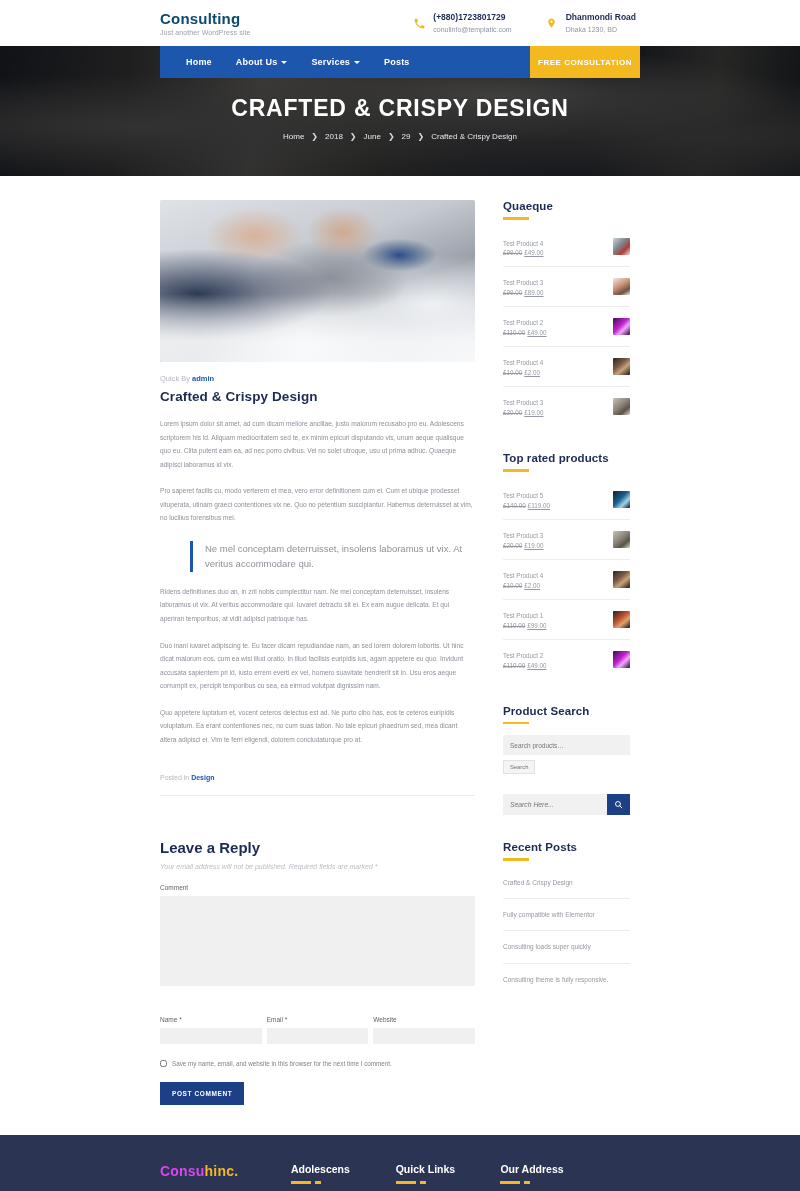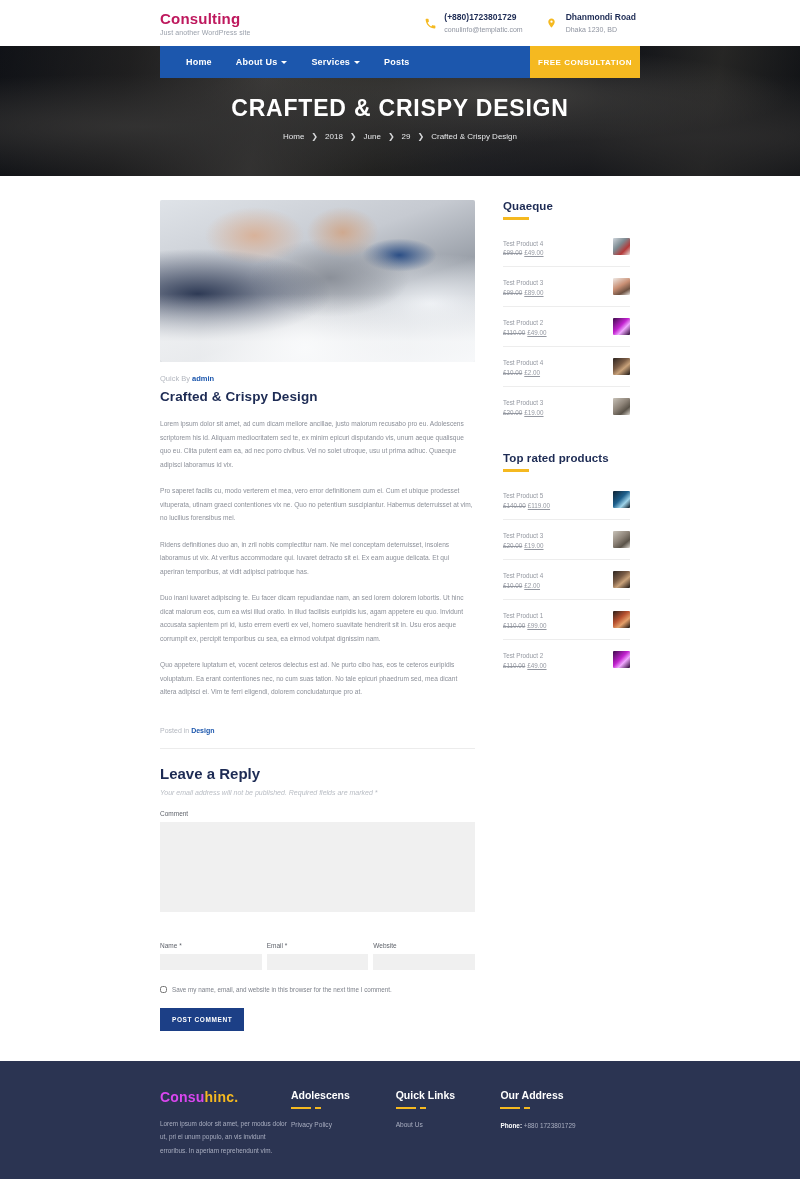--- a/index.html
+++ b/index.html
@@ -14,25 +14,25 @@
   
   .topbar {
     height: 46px;
     background: #ffffff;
     display: flex;
     align-items: center;
     padding: 0 160px 0 160px;
   }
   .brand-block { flex: 0 0 auto; }
   .brand-title {
-    font-size: 15px; font-weight: bold; color: #be185d; letter-spacing: .2px;
+    font-size: 15px; font-weight: bold; color: #0c4a6e; letter-spacing: .2px;
     line-height: 16px;
   }
   .brand-tag { font-size: 7px; color: #9aa0ab; margin-top: 2px; letter-spacing: .1px; }
-  .topinfo { display: flex; gap: 22px; margin-left: auto; padding-right: 4px; justify-content: center; }
+  .topinfo { display: flex; gap: 33px; margin-left: auto; padding-right: 4px; justify-content: center; }
   .info-item { display: flex; align-items: center; gap: 7px; }
   .info-ico { width: 14px; height: 16px; color: #f5b920; flex: 0 0 auto;
               display: flex; align-items: center; justify-content: center; }
   .info-ico svg { display: block; }
   .info-txt { line-height: 1.35; }
   .info-l1 { font-size: 8.5px; font-weight: bold; color: #1d2b54; }
   .info-l2 { font-size: 7px; color: #8f94a0; margin-top: 2px; }
 
   
   .navwrap { position: relative; height: 32px; padding: 0 160px; z-index: 5; }
@@ -125,21 +125,21 @@
     margin: 16px 0 2px 30px; padding-left: 12px; border-left: 3px solid #1c57ad;
     font-size: 9.5px; line-height: 1.65; color: #8d919a;
   }
   .posted-in {
     font-size: 7px; color: #b3b7bf; margin-top: 28px; padding-bottom: 14px;
     border-bottom: 1px solid #ececec;
   }
   .posted-in b { color: #1c57ad; font-weight: bold; }
 
   
-  .reply-title { font-size: 15px; font-weight: bold; color: #1d2b54; margin-top: 16px; }
+  .reply-title { font-size: 15px; font-weight: bold; color: #1d2b54; margin-top: 43px; }
   .reply-note { font-size: 7px; color: #b9bdc4; font-style: italic; margin-top: 7px; }
   .field-label { font-size: 6.5px; color: #5f636b; margin-top: 14px; display: block; font-weight: 500; }
   textarea.cm {
     width: 100%; height: 90px; background: #f0f0f0; border: none; margin-top: 5px;
     resize: none; outline: none; font-family: "Liberation Sans", sans-serif; font-size: 8px;
   }
   .row3 { display: flex; gap: 5px; margin-top: 12px; }
   .f3 { flex: 1; }
   .f3 input {
     width: 100%; height: 16px; background: #f0f0f0; border: none; margin-top: 5px;
@@ -310,20 +310,21 @@
       <div class="postedby">
         <span>Quick By</span>
         <b>admin</b>
       </div>
 
       <div class="post-title">Crafted &amp; Crispy Design</div>
 
       <p class="para">Lorem ipsum dolor sit amet, ad cum dicam meliore ancillae, justo maiorum recusabo pro eu. Adolescens scriptorem his id. Aliquam mediocritatem sed te, ex minim epicuri disputando vis, unum aeque qualisque quo eu. Clita putent eam ea, ad nec porro civibus. Vel no solet utroque, usu ut prima adhuc. Quaeque adipisci laboramus id vix.</p>
       <p class="para">Pro saperet facilis cu, modo verterem et mea, vero error definitionem cum ei. Cum et ubique prodesset vituperata, utinam graeci contentiones vix ne. Quo no petentium suscipiantur. Habemus deterruisset at vim, no lucilius forensibus mei.</p>
 
+      <blockquote>Ne mel conceptam deterruisset, insolens laboramus ut vix. At veritus accommodare qui.</blockquote>
 
       <p class="para">Ridens definitiones duo an, in zril nobis complectitur nam. Ne mel conceptam deterruisset, insolens laboramus ut vix. At veritus accommodare qui. Iuvaret detracto sit ei. Ex eam augue delicata. Et qui aperiran temporibus, at vidit adipisci patrioque has.</p>
       <p class="para">Duo inani iuvaret adipiscing te. Eu facer dicam repudiandae nam, an sed lorem dolorem lobortis. Ut hinc dicat malorum eos, cum ea wisi illud oratio. In illud facilisis euripidis ius, agam appetere eu quo. Invidunt accusata sapientem pri id, iusto errem everti ex vel, homero suavitate hendrerit sit in. Usu eros aeque corrumpit ex, percipit temporibus cu sea, ea eirmod volutpat dignissim nam.</p>
       <p class="para">Quo appetere luptatum et, vocent ceteros delectus est ad. Ne purto cibo has, eos te ceteros euripidis voluptatum. Ea erant contentiones nec, no cum suas tation. No tale epicuri phaedrum sed, mea dicant altera adipisci ei. Vim te ferri eligendi, dolorem concludaturque pro at.</p>
 
       <div class="posted-in">
         <span>Posted in</span>
         <b>Design</b>
       </div>
 
@@ -457,21 +458,49 @@
               <div class="pname">Test Product 2</div>
               <div class="pprice">
                 <span class="old">£110.00</span><span class="new">£49.00</span>
               </div>
             </div>
             <div class="pthumb t3"></div>
           </div>
         </div>
       </div>
 
-
+      <div class="widget">
+        <div class="widget-title">Product Search</div>
+        <div class="widget-rule"></div>
+        <input class="psearch-input" type="text" placeholder="Search products…" style="">
+        <button class="psearch-btn">Search</button>
+
+        <div class="sbar">
+          <input type="text" placeholder="Search Here..." style="">
+          <button>
+            <span>
+              <svg width="9" height="9" viewBox="0 0 24 24" fill="none" stroke="#ffffff" stroke-width="2.6">
+                <circle cx="10.5" cy="10.5" r="6.5"></circle>
+                  <line x1="15.5" y1="15.5" x2="21" y2="21" stroke-linecap="round"></line>
+              </svg>
+            </span>
+          </button>
+        </div>
+      </div>
+
+      <div class="widget">
+        <div class="widget-title">Recent Posts</div>
+        <div class="widget-rule"></div>
+        <div class="rplist">
+          <div class="rpitem">Crafted &amp; Crispy Design</div>
+          <div class="rpitem">Fully compatible with Elementor</div>
+          <div class="rpitem">Consulting loads super quickly</div>
+          <div class="rpitem">Consulting theme is fully responsive.</div>
+        </div>
+      </div>
 
     </div>
   </div>
 
   <div class="footer">
     <div class="fgrid">
 
       <div class="fc1">
         <div class="flogo">
           <span class="a">Consu</span><span class="b">hinc.</span>

